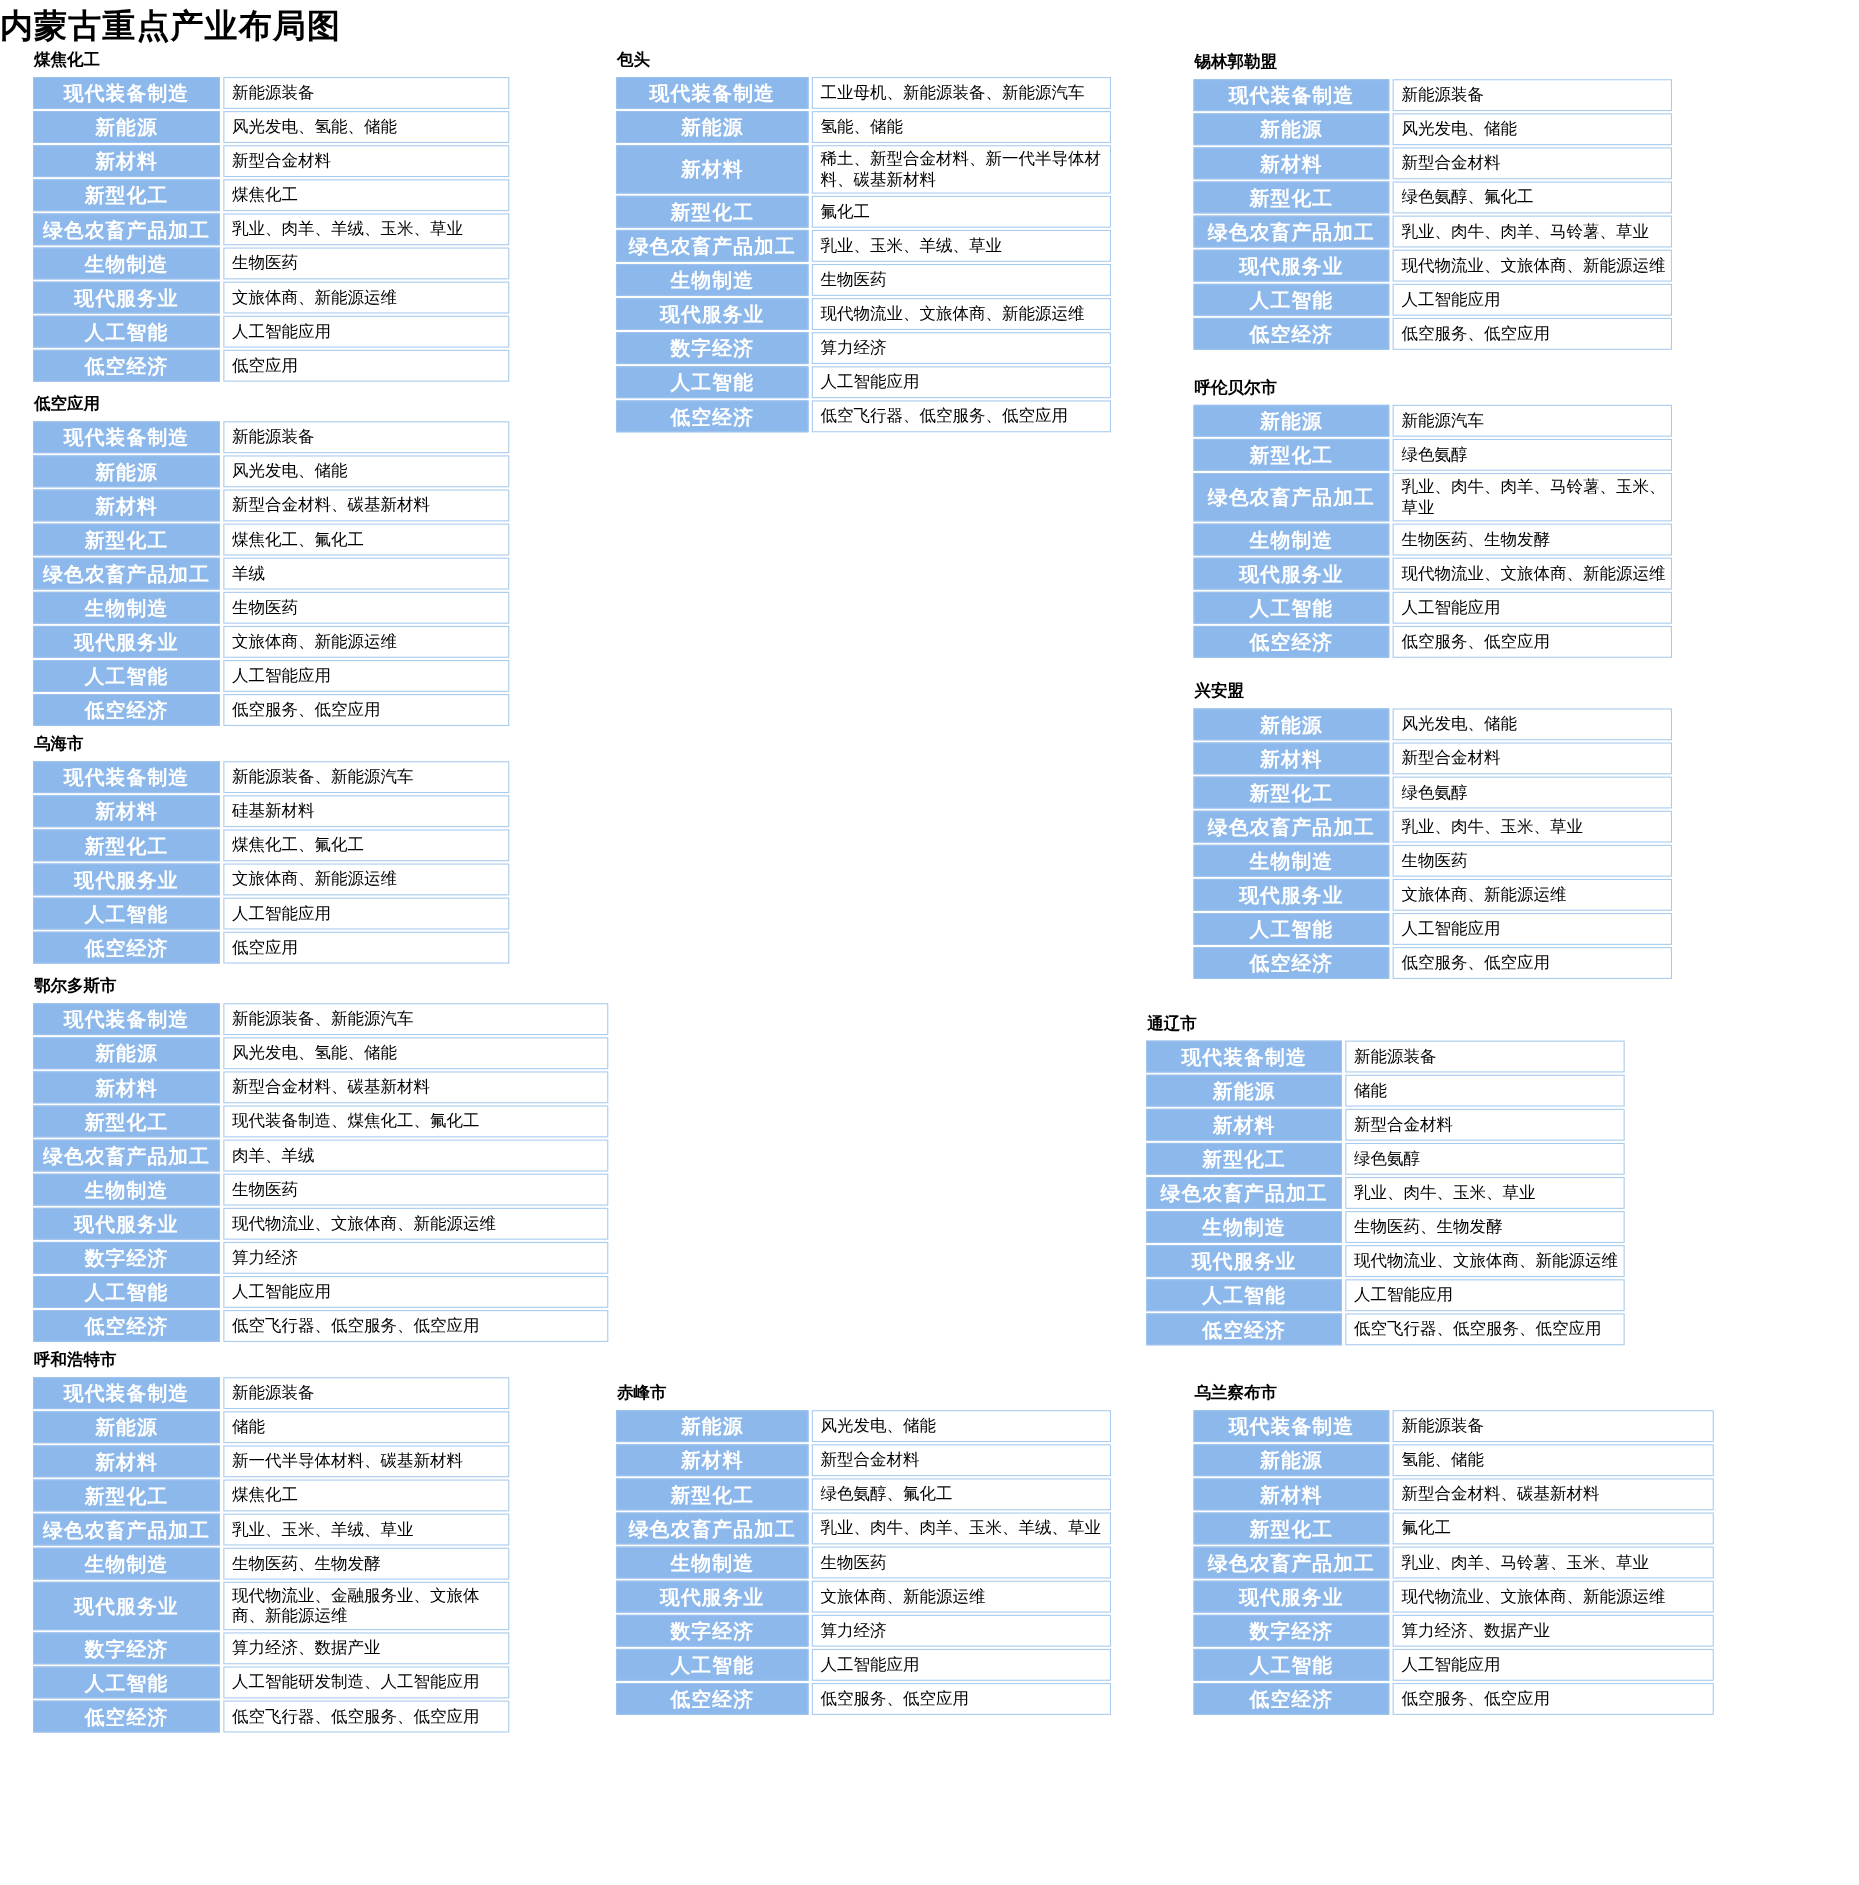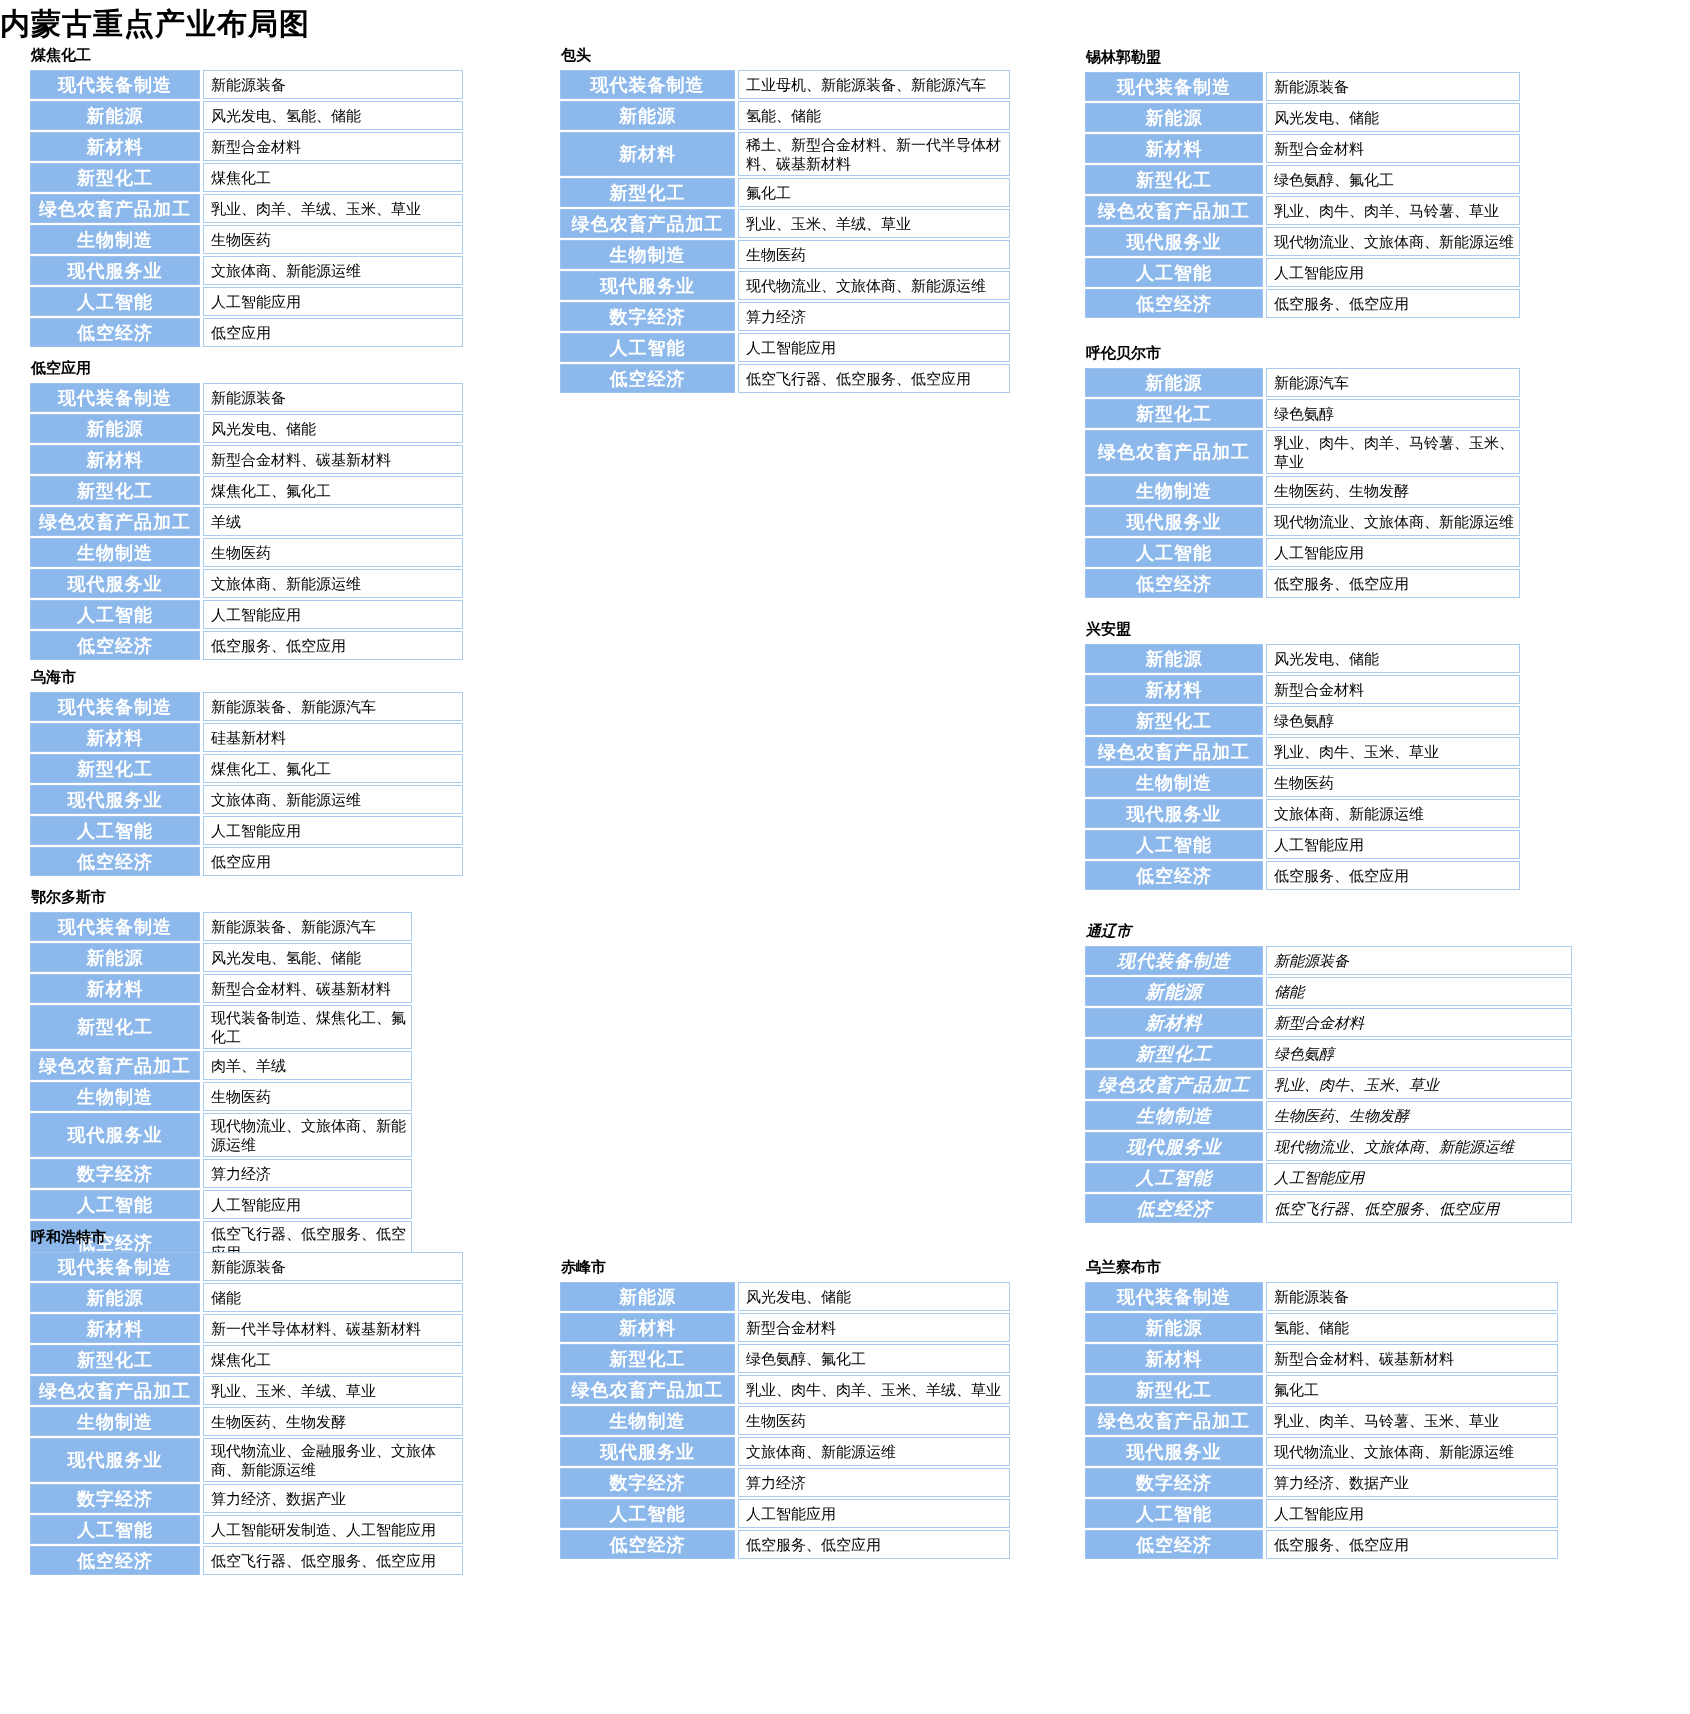--- a/index.html
+++ b/index.html
@@ -177,21 +177,21 @@
         </div>
         <div class="row">
           <div class="label-cell" style="width: 170px;">人工智能</div>
           <div class="value-cell">人工智能应用</div>
         </div>
         <div class="row">
           <div class="label-cell" style="width: 170px;">低空经济</div>
           <div class="value-cell">低空应用</div>
         </div>
       </div>
-      <div class="section" style="left: 30px; top: 888px; width: 382px;">
+      <div class="section" style="left: 30px; top: 888px; width: 523px;">
         <div class="city">鄂尔多斯市</div>
         <div class="row">
           <div class="label-cell" style="width: 170px;">现代装备制造</div>
           <div class="value-cell">新能源装备、新能源汽车</div>
         </div>
         <div class="row">
           <div class="label-cell" style="width: 170px;">新能源</div>
           <div class="value-cell">风光发电、氢能、储能</div>
         </div>
         <div class="row">
@@ -446,21 +446,21 @@
         </div>
         <div class="row">
           <div class="label-cell" style="width: 178px;">人工智能</div>
           <div class="value-cell">人工智能应用</div>
         </div>
         <div class="row">
           <div class="label-cell" style="width: 178px;">低空经济</div>
           <div class="value-cell">低空服务、低空应用</div>
         </div>
       </div>
-      <div class="section" style="left: 1085px; top: 922px; width: 487px; font-style: italic;">
+      <div class="section" style="left: 1042px; top: 922px; width: 435px;">
         <div class="city">通辽市</div>
         <div class="row">
           <div class="label-cell" style="width: 178px;">现代装备制造</div>
           <div class="value-cell">新能源装备</div>
         </div>
         <div class="row">
           <div class="label-cell" style="width: 178px;">新能源</div>
           <div class="value-cell">储能</div>
         </div>
         <div class="row">

